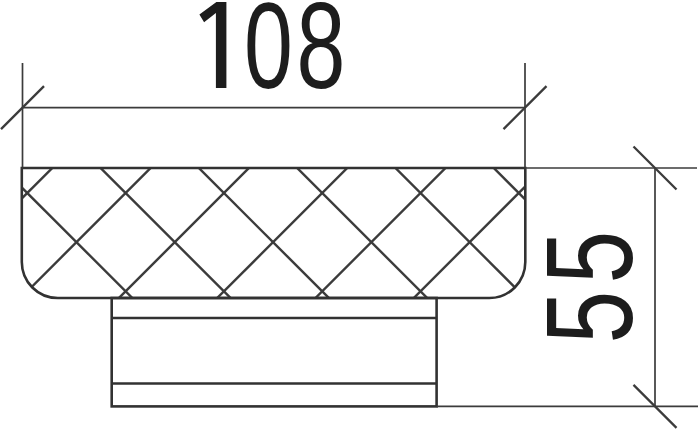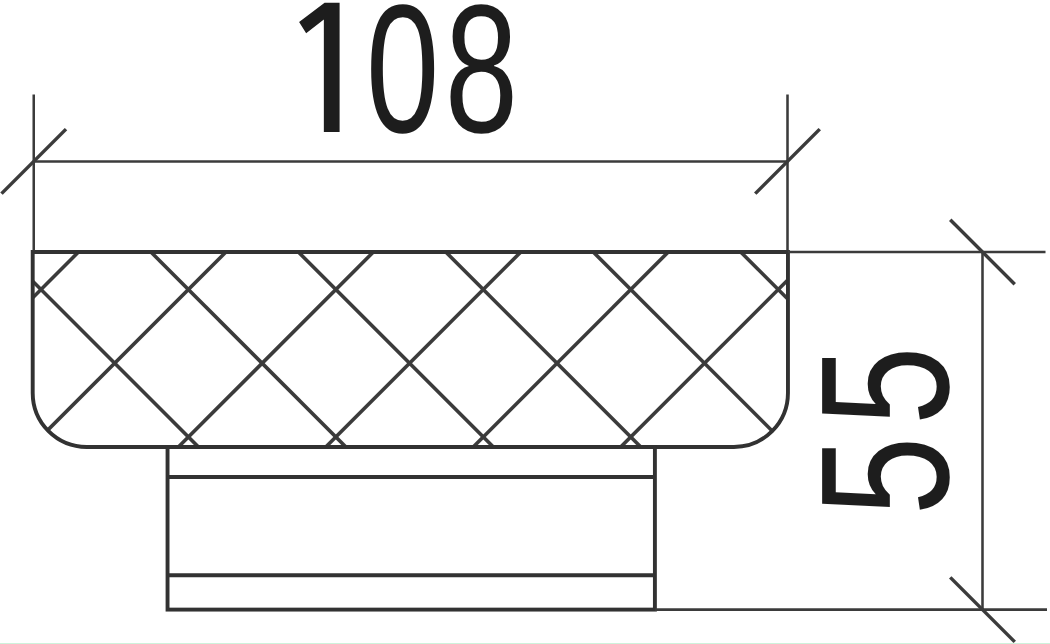--- a/index.html
+++ b/index.html
@@ -1,16 +1,16 @@
 <!DOCTYPE html>
 <html><head>
 <meta charset="utf-8">
 <style>
   html,body{margin:0;padding:0;background:#ffffff;}
-  #page{width:700px;height:429px;position:relative;overflow:hidden;background:#22c55e;}
+  #page{width:700px;height:429px;position:relative;overflow:hidden;background:#3b82f6;}
   svg{display:block;}
   text{font-family:"Liberation Sans", sans-serif;}
 </style>
 </head>
 <body>
 <div id="page">
 <svg width="700" height="429" viewBox="0 0 700 429" xmlns="http://www.w3.org/2000/svg">
   <rect x="0" y="0" width="700" height="429" fill="#ffffff"></rect>
 
   <defs>

